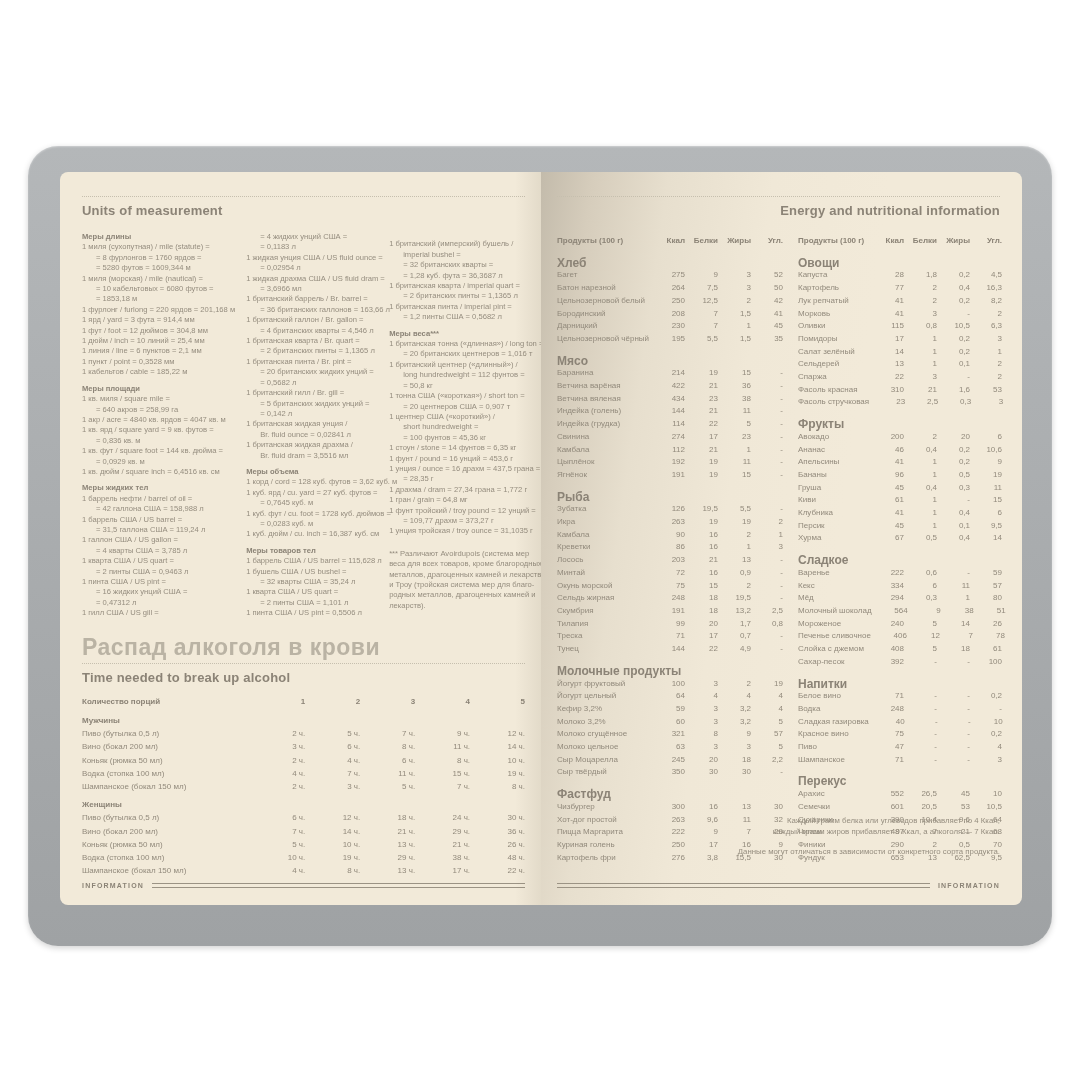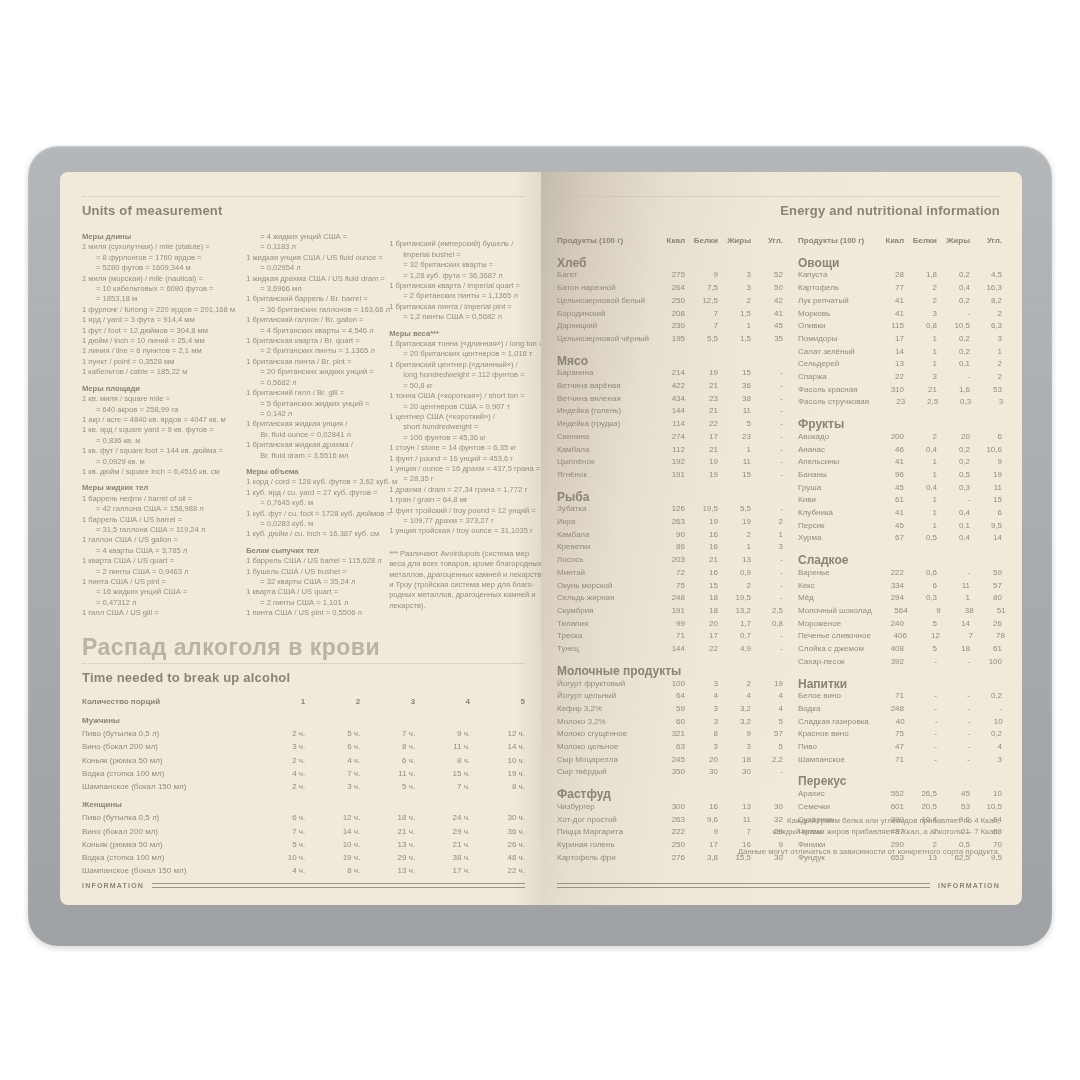--- a/index.html
+++ b/index.html
@@ -178,21 +178,21 @@
             <div class="u-i">Br. fluid dram = 3,5516 мл</div>
             <div class="u-s"></div>
             <div class="u-h">Меры объема</div>
             <div class="u-l">1 корд / cord = 128 куб. футов = 3,62 куб. м</div>
             <div class="u-l">1 куб. ярд / cu. yard = 27 куб. футов =</div>
             <div class="u-i">= 0,7645 куб. м</div>
             <div class="u-l">1 куб. фут / cu. foot = 1728 куб. дюймов =</div>
             <div class="u-i">= 0,0283 куб. м</div>
             <div class="u-l">1 куб. дюйм / cu. inch = 16,387 куб. см</div>
             <div class="u-s"></div>
-            <div class="u-h">Белки сыпучих тел</div>
+            <div class="u-h">Меры товаров тел</div>
             <div class="u-l">1 баррель США / US barrel = 115,628 л</div>
             <div class="u-l">1 бушель США / US bushel =</div>
             <div class="u-i">= 32 кварты США = 35,24 л</div>
             <div class="u-l">1 кварта США / US quart =</div>
             <div class="u-i">= 2 пинты США = 1,101 л</div>
             <div class="u-l">1 пинта США / US pint = 0,5506 л</div>
           </div>
         <div class="u-col u-col3">
             <div class="u-l">1 британский (имперский) бушель /</div>
             <div class="u-i">imperial bushel =</div>

